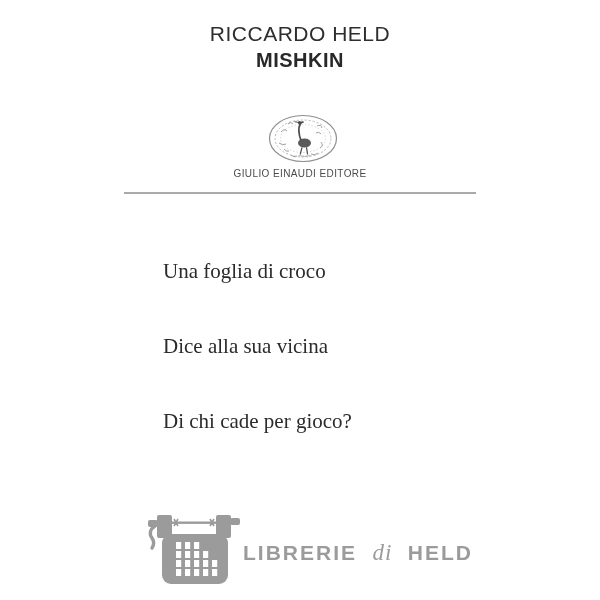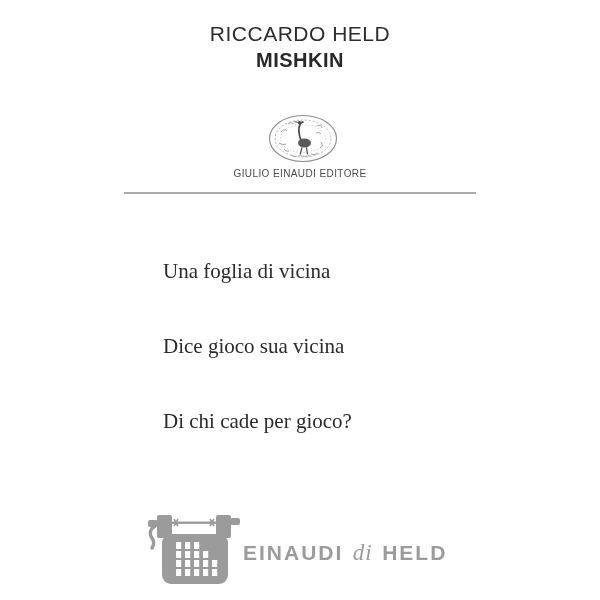--- a/index.html
+++ b/index.html
@@ -55,21 +55,21 @@
     white-space: nowrap;
   }
   .wordmark .caps {
     font-family: "Liberation Sans", sans-serif;
     font-weight: 700; font-size: 21px; letter-spacing: 2px;
   }
   .wordmark .di {
     font-family: "Liberation Serif", serif;
     font-style: italic; font-weight: 400;
     font-size: 23px; letter-spacing: 1px;
-    margin: 0 5px;
+    margin: 0 11px;
   }
 </style>
 </head>
 <body>
 
 <div class="canvas">
 
   <div class="author">RICCARDO HELD</div>
   <div class="title">MISHKIN</div>
 
@@ -96,22 +96,22 @@
       <path d="M35,34.4 L33.2,41.5 M39.5,34.4 L40.6,41.5" stroke="#4a4a4a" stroke-width="1.2" fill="none"></path>
       <path d="M31.5,42.5 q6,1.8 12,0" stroke="#9a9a9a" stroke-width="0.8" fill="none"></path>
     </g>
   </svg>
 
   <div class="publisher">GIULIO EINAUDI EDITORE</div>
 
   <div class="rule"></div>
 
   <div class="poem">
-    <div>Una foglia di vicina</div>
-    <div>Dice gioco sua vicina</div>
+    <div>Una foglia di croco</div>
+    <div>Dice alla sua vicina</div>
     <div>Di chi cade per gioco?</div>
   </div>
 
   <svg class="footer-logo" viewBox="0 0 96 80" aria-hidden="true">
     <g fill="#9b9b9b">
 
       <path d="M9,20 C4,23 3,28 6,32 C8,35 8,39 6,42" fill="none" stroke="#9b9b9b" stroke-width="3.4" stroke-linecap="round"></path>
 
       <rect x="2" y="14" width="10" height="7" rx="2"></rect>
 
@@ -146,18 +146,18 @@
 
       <rect x="30" y="63" width="5.2" height="7"></rect>
         <rect x="39" y="63" width="5.2" height="7"></rect>
         <rect x="48" y="63" width="5.2" height="7"></rect>
         <rect x="57" y="63" width="5.2" height="7"></rect>
         <rect x="66" y="63" width="5.2" height="7"></rect>
     </g>
   </svg>
 
   <div class="wordmark">
-    <span class="caps">EINAUDI</span>
+    <span class="caps">LIBRERIE</span>
     <span class="di">di</span>
     <span class="caps">HELD</span>
   </div>
 
 </div>
 
 </body></html>

